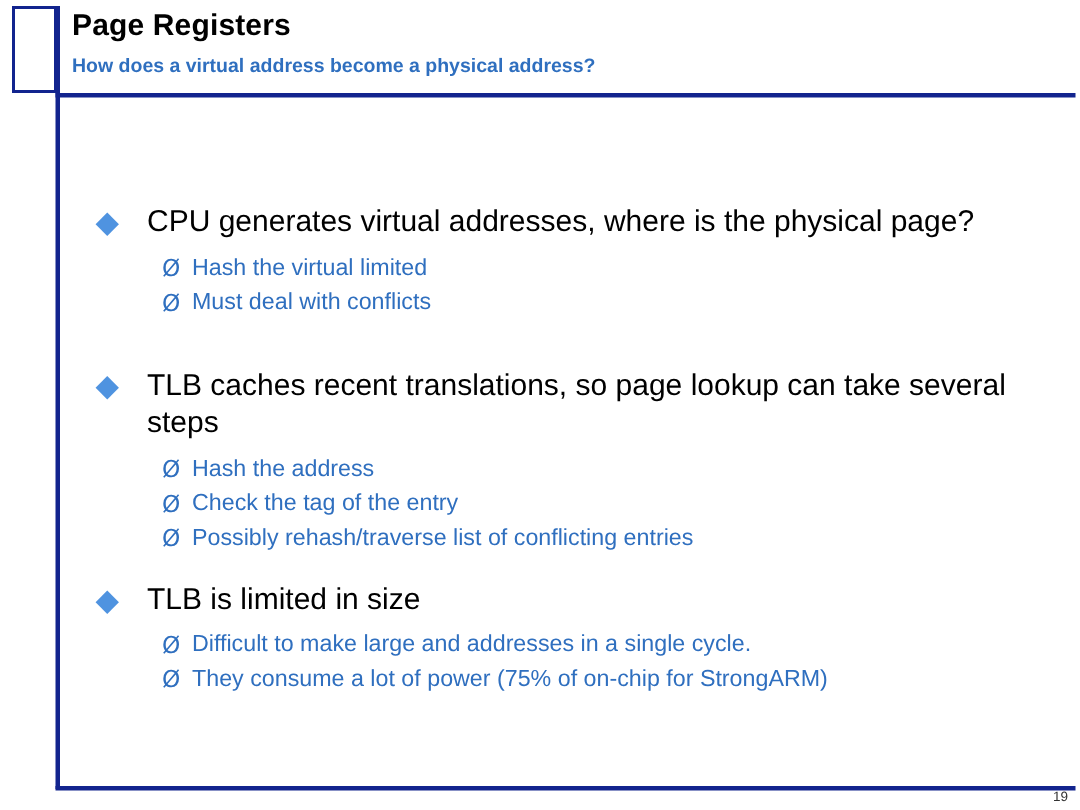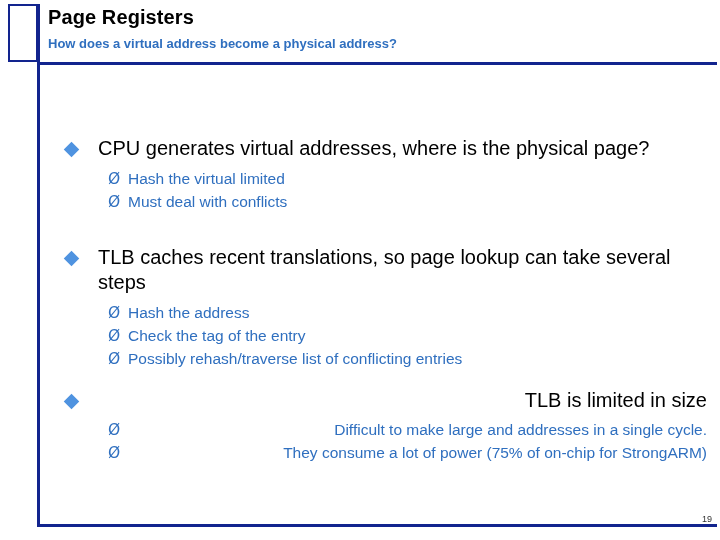--- a/index.html
+++ b/index.html
@@ -119,27 +119,26 @@
     color: #2f6fbf;
     font-family: "DejaVu Sans", sans-serif;
   }
 
   .group {
     margin-bottom: 18px;
     margin-top: 32px;
   }
   .group-tight {
     margin-bottom: 16px;
-    text-align: right;
   }
 
   .slide-number {
     position: absolute;
     right: 8px;
-    bottom: 16px;
+    bottom: 4px;
     font-size: 9px;
     color: #333333;
   }
 </style>
 </head>
 <body>
 
 <div class="rail-outer"></div>
 <div class="rail-vert"></div>
 <div class="rail-hline"></div>

